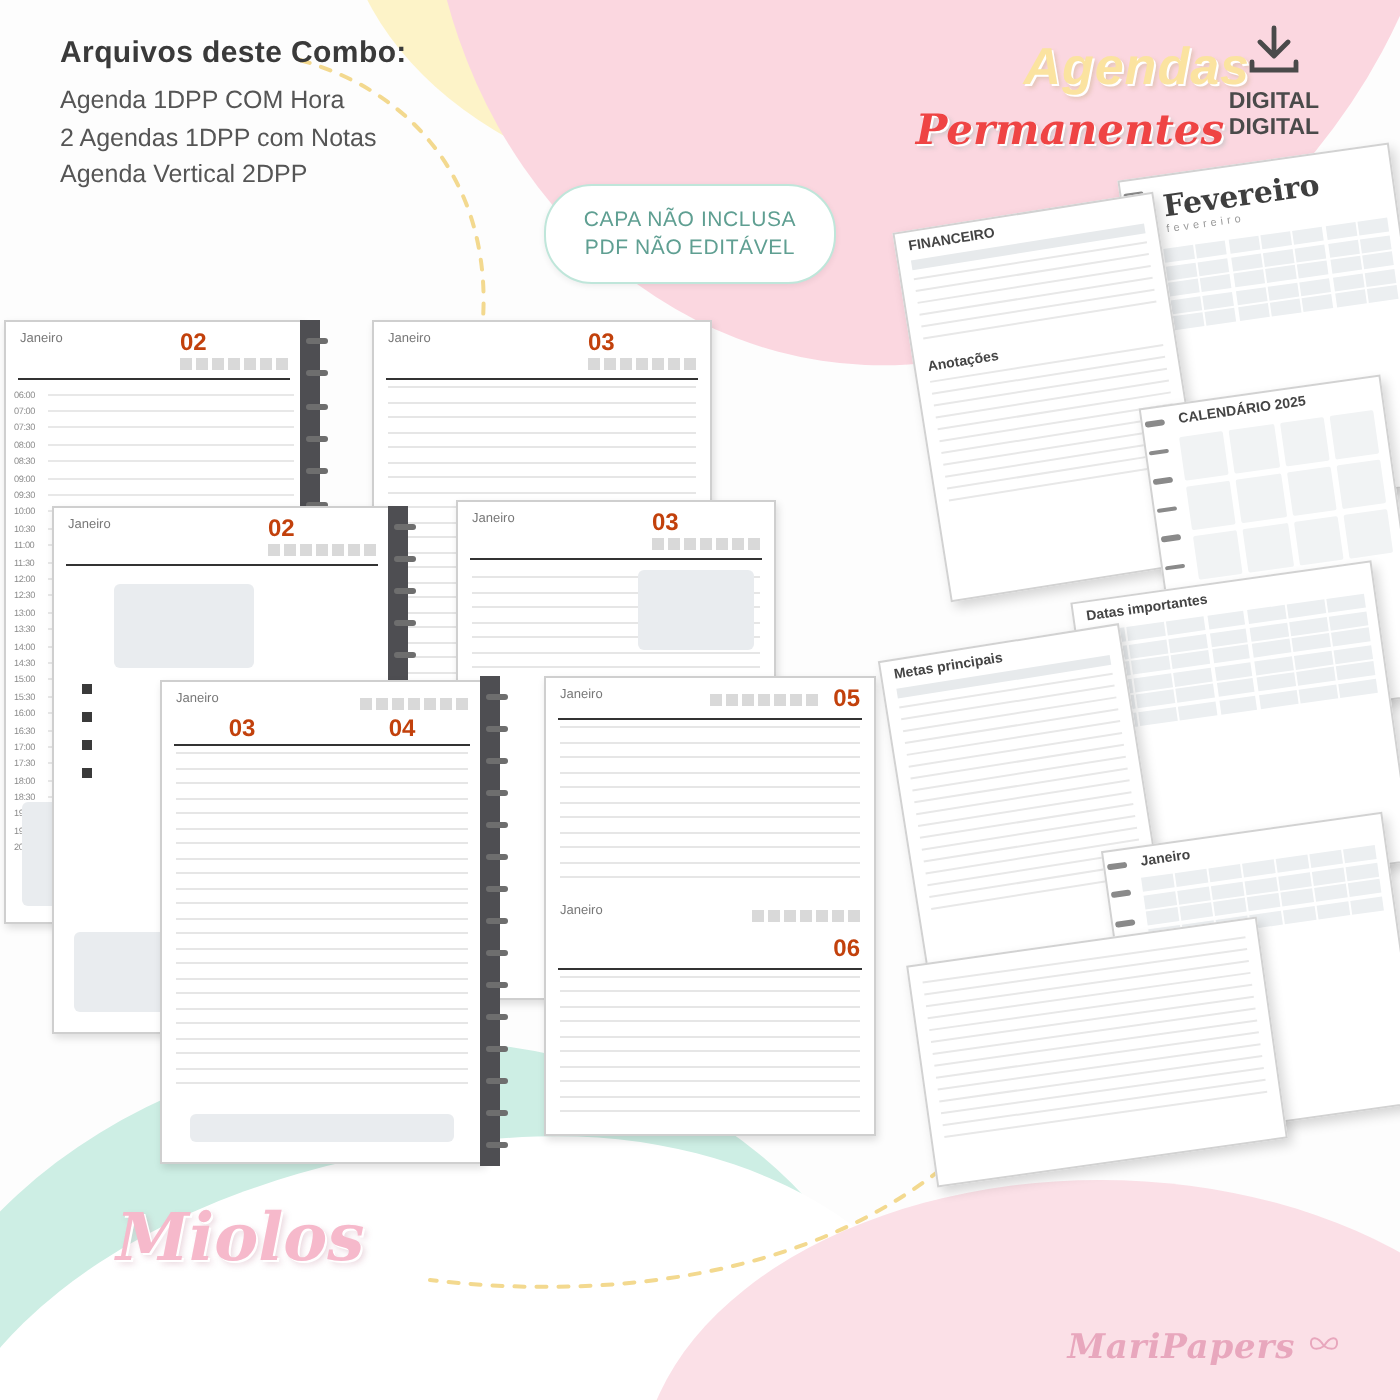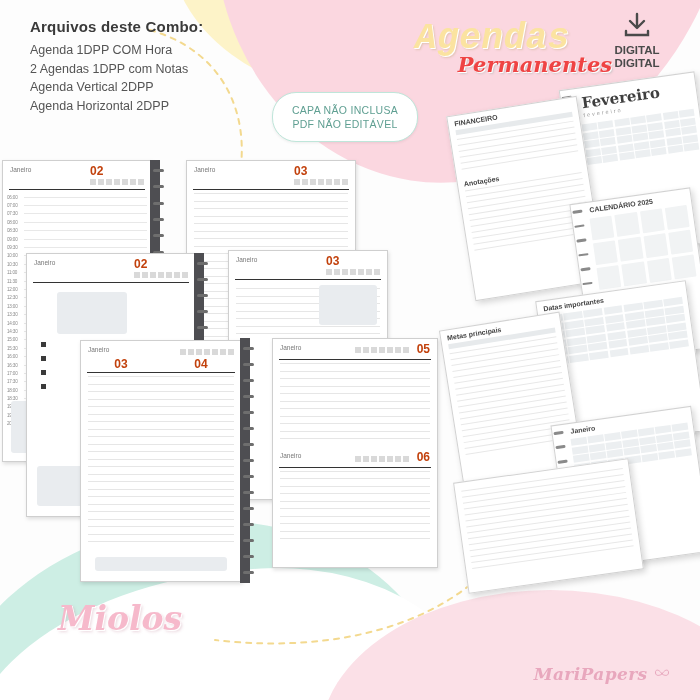--- a/index.html
+++ b/index.html
@@ -49,23 +49,23 @@
     font-family:"Liberation Sans", sans-serif;letter-spacing:.2px;
   }
   .file-list ul{margin:0;padding:0;list-style:none;}
   .file-list li{
     font-size:12.5px;line-height:18.5px;color:#555;
     font-family:"Liberation Sans", sans-serif;
     white-space:nowrap;
   }
 
   .title-agendas{
-    position:absolute;left:415px;top:18px;width:210px;text-align:left;
-    font-family:Liberation Mono, monospace;
-    font-size:36px;font-style:italic;font-weight:bold;
+    position:absolute;left:415px;top:18px;width:210px;text-align:right;
+    font-family:Liberation Sans, sans-serif;
+    font-size:26px;font-style:italic;font-weight:bold;
     color:#fbe3a0;
     text-shadow:1px 1px 0 #ffffff, 2px 2px 2px rgba(160,140,60,.25);
     letter-spacing:.5px;
   }
   .title-permanentes{
     position:absolute;left:430px;top:52px;width:210px;text-align:center;
     font-family:"DejaVu Serif", serif;
     font-size:21px;font-style:italic;font-weight:bold;
     color:#ef4444;
     text-shadow:1px 1px 0 #ffffff, 2px 2px 2px rgba(90,150,135,.25);
@@ -179,21 +179,20 @@
     <path d="M150 30 C 255 60, 265 175, 205 255" fill="none" stroke="#f3d98f" stroke-width="2" stroke-dasharray="5 6" stroke-linecap="round"></path>
     <path d="M470 585 C 400 640, 300 650, 215 640" fill="none" stroke="#f3d98f" stroke-width="2" stroke-dasharray="5 6" stroke-linecap="round"></path>
   </svg>
 
   <div class="file-list">
     <h2>Arquivos deste Combo:</h2>
     <ul>
       <li>Agenda  1DPP COM Hora</li>
       <li>2 Agendas 1DPP com Notas</li>
       <li>Agenda Vertical 2DPP</li>
-      <li>Agenda Horizontal 2DPP</li>
     </ul>
   </div>
 
   <div class="title-agendas">Agendas</div>
   <div class="title-permanentes">Permanentes</div>
 
   <div class="digital-badge">
     <span class="dl-icon">
       <svg width="30" height="26" viewBox="0 0 30 26">
         <path d="M15 2 L15 14 M15 16 L8 9 M15 16 L22 9" fill="none" stroke="#4a4a4a" stroke-width="2.4" stroke-linecap="round" stroke-linejoin="round"></path>
@@ -583,21 +582,21 @@
         <div class="ln"></div>
         <div class="ln"></div>
       <div class="ln"></div>
         <div class="ln"></div>
         <div class="ln"></div>
       <div class="ln"></div>
         <div class="ln"></div>
     </div>
     <div class="pg-hd" style="padding-top:6px;">
       <div class="pg-month">Janeiro</div>
-      <div style="display:flex;align-items:center;gap:8px;">
+      <div style="display:flex;align-items:flex-end;gap:8px;flex-direction:column;">
         <div class="pg-dots" style="margin-top:3px;">
             <i></i>
             <i></i>
             <i></i>
             <i></i>
             <i></i>
             <i></i>
             <i></i>
           </div>
         <div class="pg-num">06</div>

